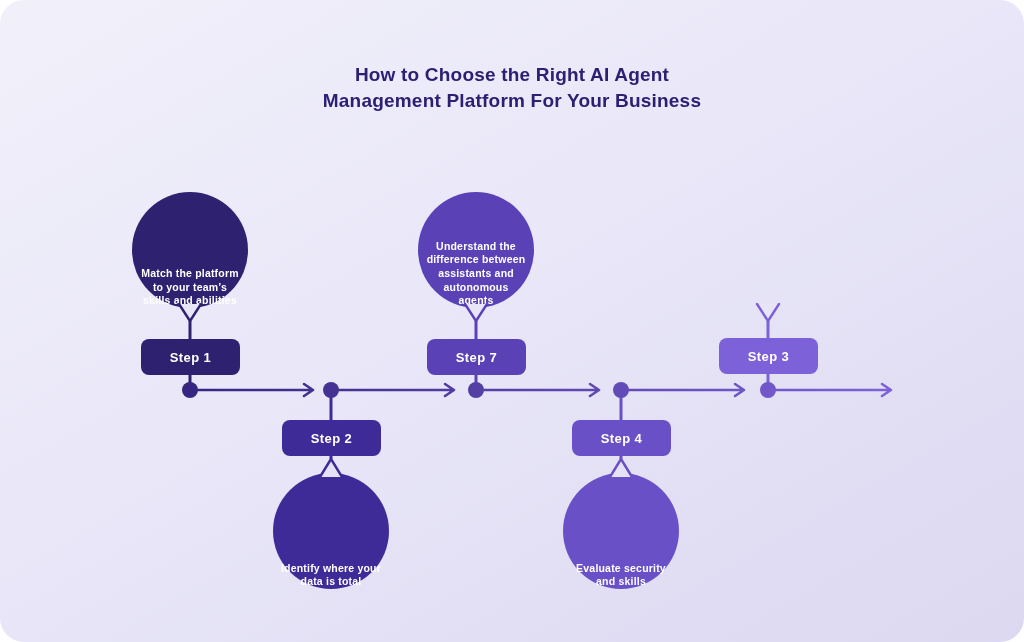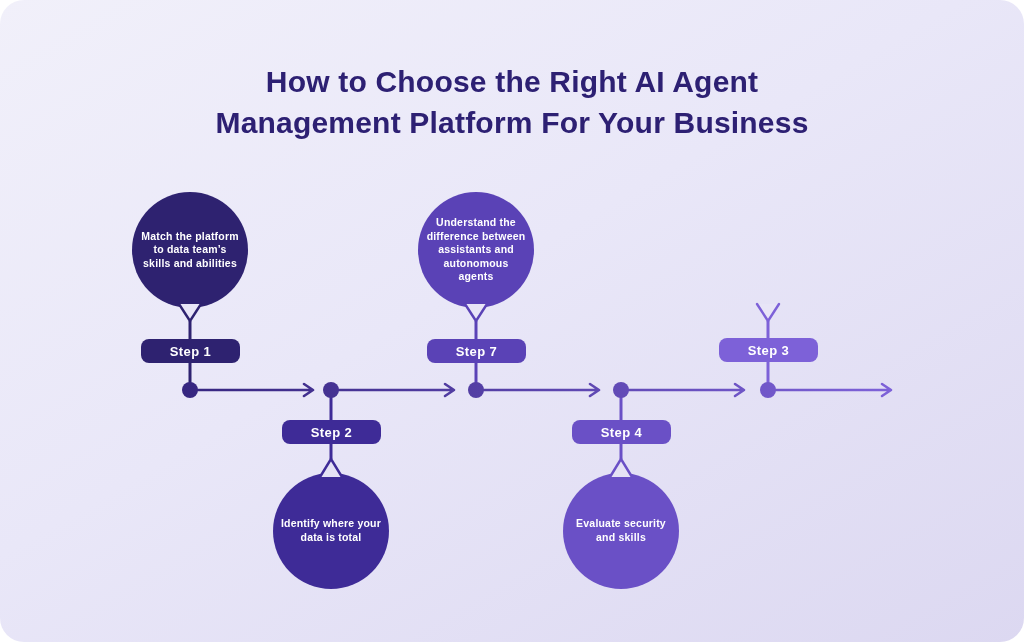--- a/index.html
+++ b/index.html
@@ -1,29 +1,29 @@
 <!DOCTYPE html>
 <html><head>
 <meta charset="utf-8">
 <style>
   html,body{margin:0;padding:0;background:#ffffff;}
   .stage{position:relative;width:1024px;height:642px;overflow:hidden;
          font-family:"Liberation Sans","DejaVu Sans",sans-serif;}
   .card{position:absolute;inset:0;border-radius:24px;
         background:linear-gradient(150deg,#f1f0fa 0%,#e9e7f8 45%,#dcd8f1 100%);}
   .title{position:absolute;left:0;right:0;top:62px;margin:0;
-         text-align:center;font-size:30px;line-height:1.35;font-weight:700;
+         text-align:center;font-size:19px;line-height:1.35;font-weight:700;
          letter-spacing:.2px;white-space:pre-line;z-index:1;}
   .connectors{position:absolute;left:0;top:0;z-index:3;}
   .circle{position:absolute;width:116px;height:116px;border-radius:50%;
-          display:flex;align-items:center;justify-content:center;z-index:2;}
+          display:flex;align-items:flex-end;justify-content:center;z-index:2;}
   .circle p{margin:0;color:#ffffff;font-size:10.5px;line-height:1.3;
             font-weight:600;text-align:center;white-space:pre-line;
             letter-spacing:.2px;}
-  .pill{position:absolute;width:99px;height:24px;border-radius:8px;
+  .pill{position:absolute;width:99px;height:36px;border-radius:8px;
         display:flex;align-items:center;justify-content:center;
         color:#ffffff;font-size:13px;font-weight:700;letter-spacing:.4px;
         z-index:4;}
   #c1{left:132px;top:192px;} #c2{left:273px;top:473px;}
   #c3{left:418px;top:192px;} #c4{left:563px;top:473px;}
   #c5{left:710px;top:192px;}
   #p1{left:141px;top:339px;} #p2{left:282px;top:420px;}
   #p3{left:427px;top:339px;} #p4{left:572px;top:420px;}
   #p5{left:719px;top:338px;}
 </style>
@@ -68,21 +68,21 @@
         <circle cx="190" cy="390" r="8"></circle>
         <circle cx="331" cy="390" r="8"></circle>
         <circle cx="476" cy="390" r="8"></circle>
         <circle cx="621" cy="390" r="8"></circle>
         <circle cx="768" cy="390" r="8"></circle>
       </g>
     </svg>
 
     <div id="c1" class="circle" style="background: rgb(46, 34, 112);">
       <p>Match the platform
-to data team’s
+to your team’s
 skills and abilities</p>
     </div>
     <div id="c2" class="circle" style="background: rgb(62, 43, 151);">
       <p>Identify where your
 data is total</p>
     </div>
     <div id="c3" class="circle" style="background: rgb(90, 66, 182);">
       <p>Understand the
 difference between
 assistants and

